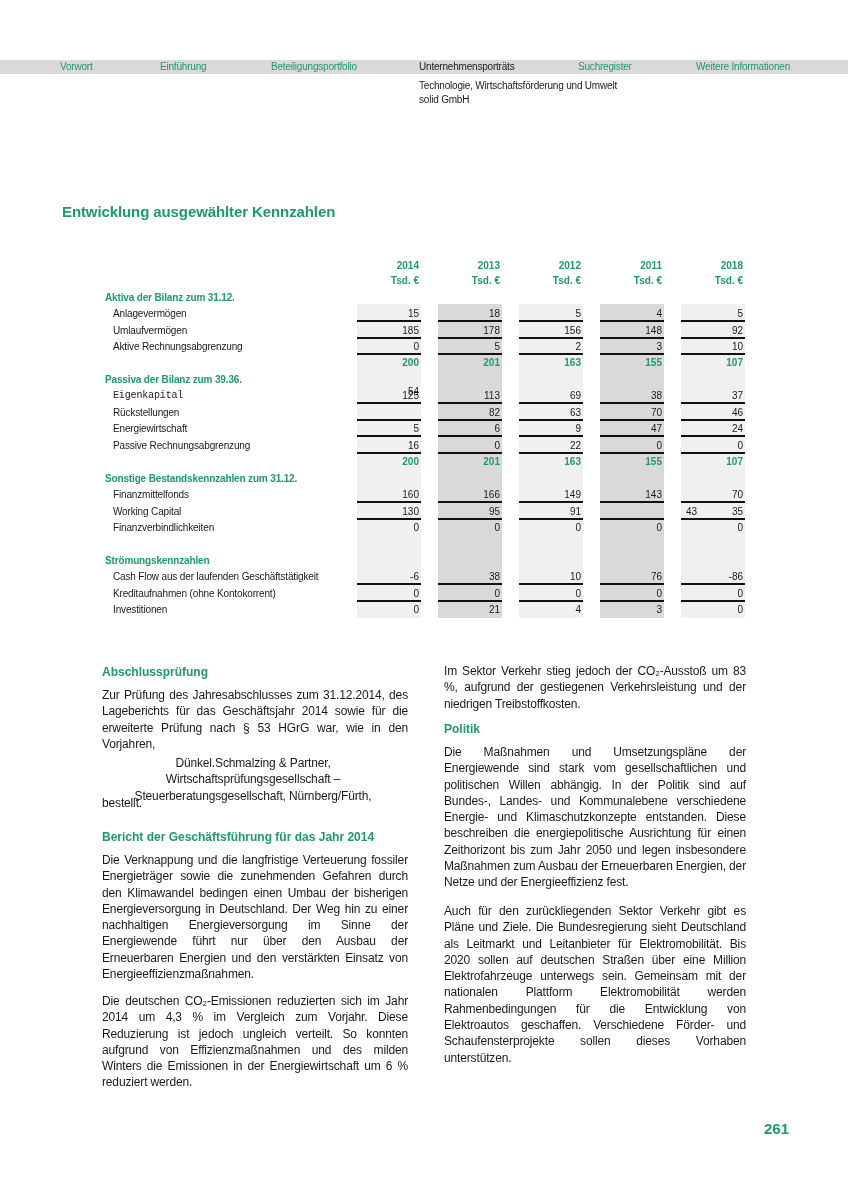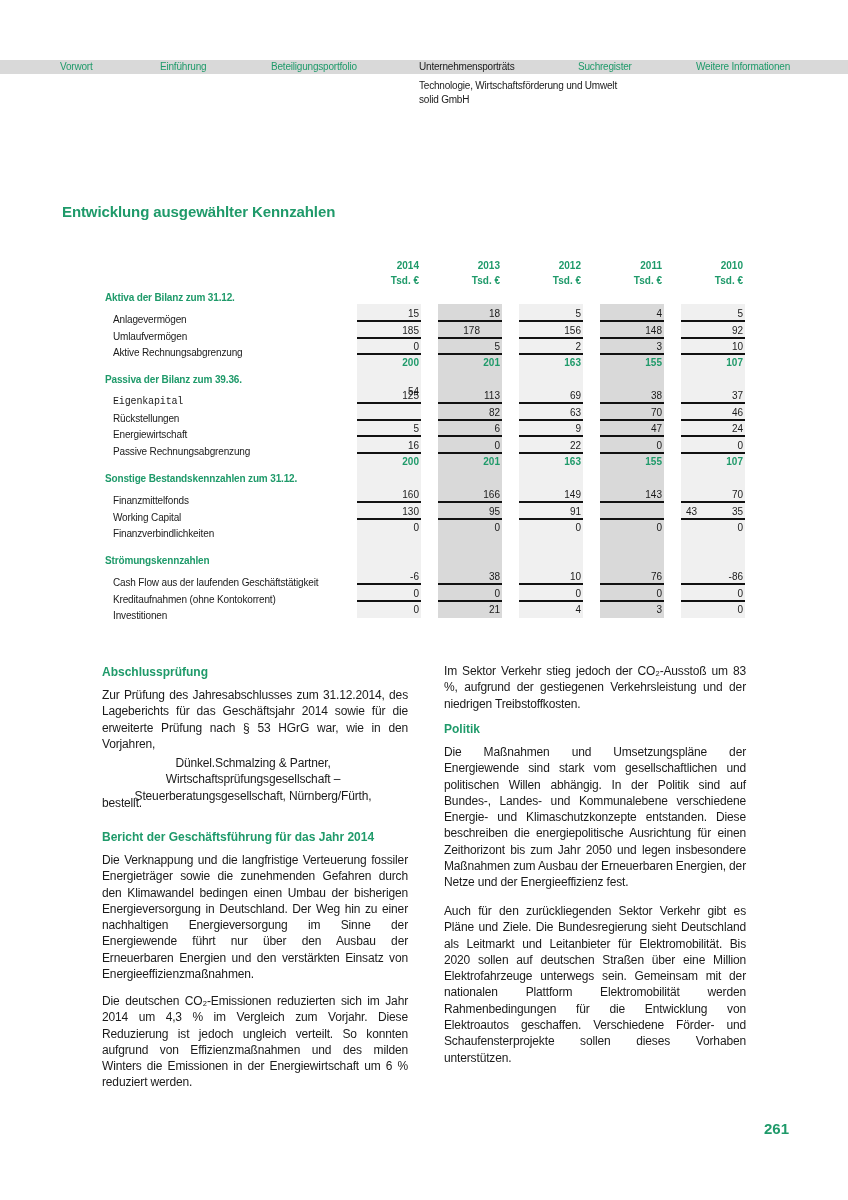--- a/index.html
+++ b/index.html
@@ -11,21 +11,21 @@
   .nav-item.active { color: #1a1a1a; }
   .subnav { position: absolute; left: 419px; font-size: 10px; line-height: 14px; color: #1a1a1a; white-space: nowrap; letter-spacing: -0.2px; }
 
   .page-title { position: absolute; left: 62px; top: 203px; font-size: 15px; font-weight: bold; color: #1f9a6a; letter-spacing: -0.1px; }
 
   .col-bg { position: absolute; top: 304px; height: 314px; }
   .col-head { position: absolute; width: 64px; text-align: right; font-size: 10px; font-weight: bold; color: #1f9a6a; line-height: 15px; }
 
   .row-label { position: absolute; font-size: 10px; line-height: 12px; white-space: nowrap; letter-spacing: -0.15px; }
   .row-label.section { left: 105px; color: #1f9a6a; font-weight: bold; }
-  .row-label.item { left: 113px; color: #1a1a1a; margin-top: 6px; }
+  .row-label.item { left: 113px; color: #1a1a1a; }
 
   .cell { position: absolute; width: 64px; text-align: right; font-size: 10px; line-height: 12px; color: #1a1a1a; padding-right: 2px; }
   .cell.total { color: #1f9a6a; font-weight: bold; }
   .rule { position: absolute; height: 1.5px; background: #111; width: 64px; }
 
   .h-green { position: absolute; font-size: 12px; font-weight: bold; color: #1f9a6a; white-space: nowrap; }
   .para { position: absolute; font-size: 12px; line-height: 16.3px; color: #1a1a1a; text-align: justify; letter-spacing: -0.15px; }
   .para.center { text-align: center; }
 
   .page-number { position: absolute; left: 764px; top: 1120px; font-size: 15px; font-weight: bold; color: #1f9a6a; }
@@ -62,41 +62,41 @@
 </div>
 <div class="col-head" style="left:517px;top:258px">
   <div>2012</div>
   <div>Tsd. €</div>
 </div>
 <div class="col-head" style="left:598px;top:258px">
   <div>2011</div>
   <div>Tsd. €</div>
 </div>
 <div class="col-head" style="left:679px;top:258px">
-  <div>2010</div>
+  <div>2018</div>
   <div>Tsd. €</div>
 </div>
 
 <div id="table-body">
     <div class="row-label section" style="top: 292px;">Aktiva der Bilanz zum 31.12.</div>
     <div class="row-label item" style="top: 308px;">Anlagevermögen</div>
     <div class="cell" style="left: 357px; top: 308px;">15</div>
     <div class="rule" style="left: 357px; top: 320px;"></div>
     <div class="cell" style="left: 438px; top: 308px;">18</div>
     <div class="rule" style="left: 438px; top: 320px;"></div>
     <div class="cell" style="left: 519px; top: 308px;">5</div>
     <div class="rule" style="left: 519px; top: 320px;"></div>
     <div class="cell" style="left: 600px; top: 308px;">4</div>
     <div class="rule" style="left: 600px; top: 320px;"></div>
     <div class="cell" style="left: 681px; top: 308px;">5</div>
     <div class="rule" style="left: 681px; top: 320px;"></div>
     <div class="row-label item" style="top: 325px;">Umlaufvermögen</div>
     <div class="cell" style="left: 357px; top: 325px;">185</div>
     <div class="rule" style="left: 357px; top: 337px;"></div>
-    <div class="cell" style="left: 418px; top: 325px;">178</div>
+    <div class="cell" style="left: 438px; top: 325px;">178</div>
     <div class="rule" style="left: 438px; top: 337px;"></div>
     <div class="cell" style="left: 519px; top: 325px;">156</div>
     <div class="rule" style="left: 519px; top: 337px;"></div>
     <div class="cell" style="left: 600px; top: 325px;">148</div>
     <div class="rule" style="left: 600px; top: 337px;"></div>
     <div class="cell" style="left: 681px; top: 325px;">92</div>
     <div class="rule" style="left: 681px; top: 337px;"></div>
     <div class="row-label item" style="top: 341px;">Aktive Rechnungsabgrenzung</div>
     <div class="cell" style="left: 357px; top: 341px;">0</div>
     <div class="rule" style="left: 357px; top: 353px;"></div>

